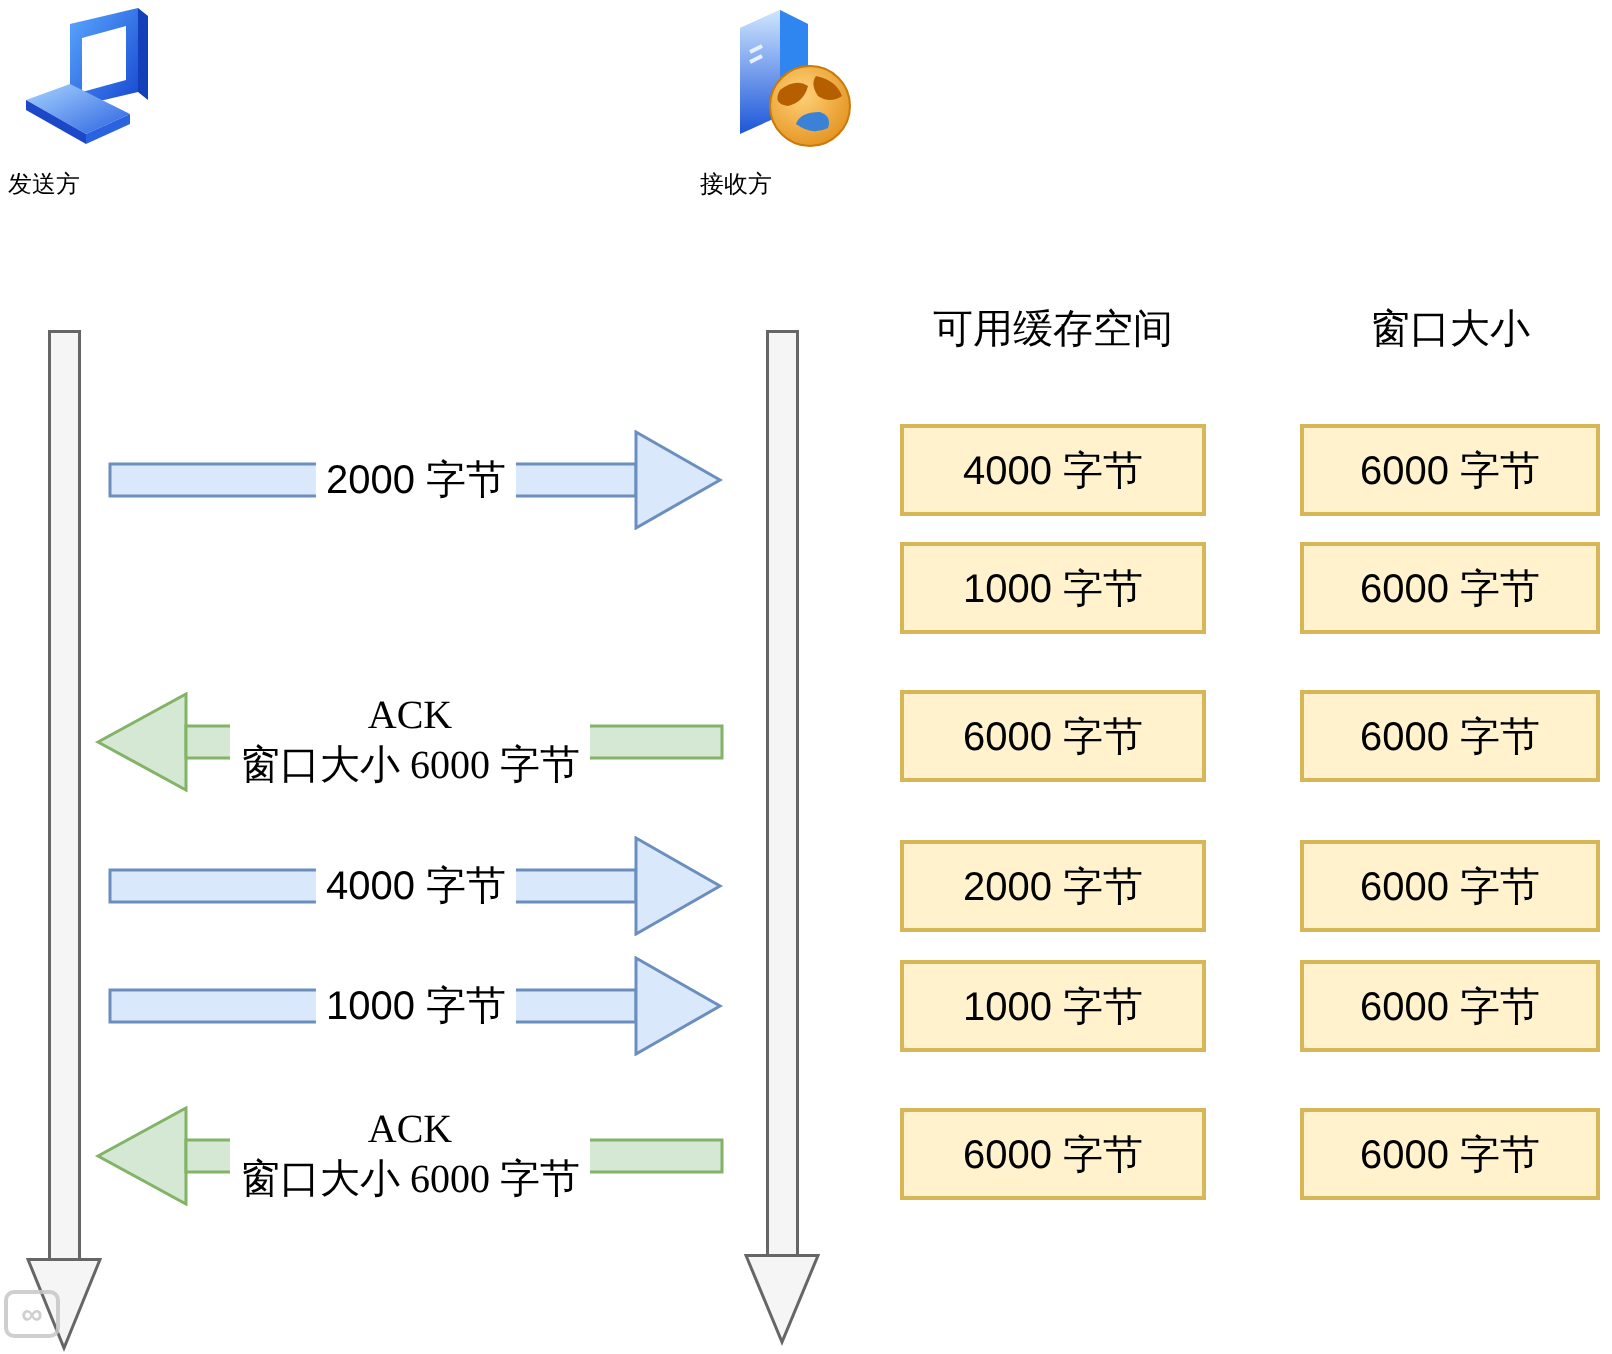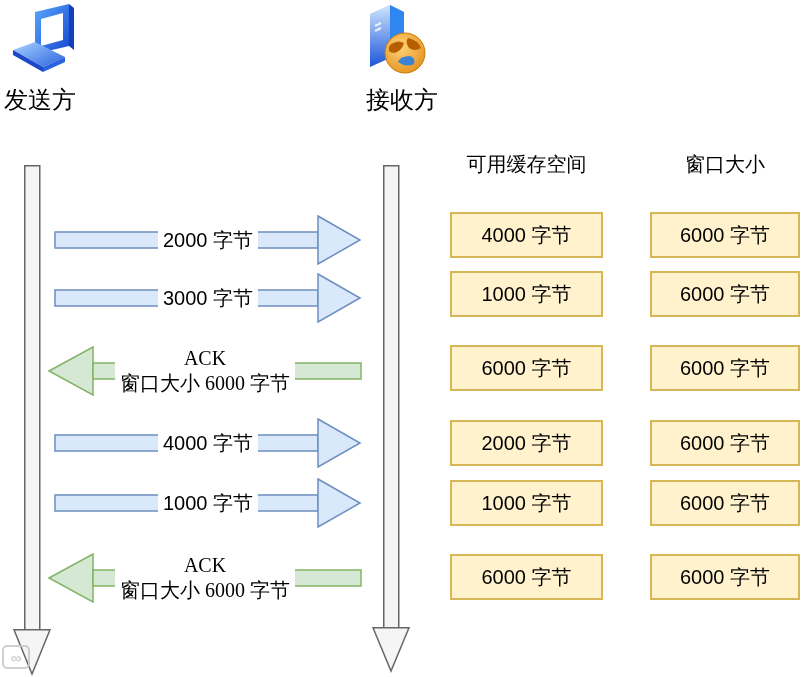--- a/index.html
+++ b/index.html
@@ -1,20 +1,20 @@
 <!DOCTYPE html>
 <html><head>
 <meta charset="utf-8">
 <style>
   html, body { margin:0; padding:0; background:#ffffff; }
   body { font-family: "Liberation Sans", "DejaVu Sans", sans-serif; color:#000; }
   .canvas { position:relative; width:806px; height:677px; background:#fff; overflow:hidden; }
   .abs { position:absolute; }
 
-  .actor-label { position:absolute; font-size:24px; color:#000; white-space:nowrap; }
+  .actor-label { position:absolute; font-size:12px; color:#000; white-space:nowrap; }
 
   .col-header { position:absolute; top:151px; font-size:20px; text-align:center; white-space:nowrap; }
   .col-header.buffer { left:450px; width:153px; }
   .col-header.window { left:650px; width:150px; }
 
   .value-box {
     position:absolute; width:153px; height:46px; box-sizing:border-box;
     background:#fff2cc; border:2px solid #d6b656;
     display:flex; align-items:center; justify-content:center;
     font-size:20px; white-space:nowrap;
@@ -87,21 +87,21 @@
     <polygon points="24,14 44,5 44,58 24,67" fill="url(#srvFront)"></polygon>
     <polygon points="44,5 58,12 58,65 44,58" fill="#2f86f0"></polygon>
     <line x1="29" y1="26" x2="35" y2="23" stroke="#e8f2ff" stroke-width="2"></line>
     <line x1="29" y1="31" x2="35" y2="28" stroke="#e8f2ff" stroke-width="2"></line>
     <circle cx="59" cy="53" r="20" fill="url(#globe)" stroke="#c97a08" stroke-width="1"></circle>
     <path d="M44,45 q8,-6 14,-2 q-2,8 -10,10 q-8,-1 -4,-8 z" fill="#b55f00"></path>
     <path d="M62,38 q10,2 13,10 q-6,4 -12,0 q-4,-6 -1,-10 z" fill="#b55f00"></path>
     <path d="M52,62 q8,6 16,2 q2,-6 -4,-8 q-10,0 -12,6 z" fill="#3b82d6"></path>
   </svg>
 
-  <div class="actor-label" style="left:366px; top:84px;">接收方</div>
+  <div class="actor-label" style="left:350px; top:84px;">接收方</div>
 
   <svg class="abs" style="left:13px; top:165px;" width="38" height="512">
     <rect x="11.75" y="0.75" width="15" height="464" fill="#f5f5f5" stroke="#666666" stroke-width="1.5"></rect>
     <polygon points="1,464.75 37,464.75 19,509" fill="#f5f5f5" stroke="#666666" stroke-width="1.5"></polygon>
   </svg>
 
   <svg class="abs" style="left:372px; top:165px;" width="38" height="508">
     <rect x="11.75" y="0.75" width="15" height="462" fill="#f5f5f5" stroke="#666666" stroke-width="1.5"></rect>
     <polygon points="1,462.75 37,462.75 19,506" fill="#f5f5f5" stroke="#666666" stroke-width="1.5"></polygon>
   </svg>
@@ -110,27 +110,20 @@
   <div class="col-header window">窗口大小</div>
 
   <div class="msg data" style="top:215px;">
     <svg width="308" height="50">
       <rect x="1" y="17" width="263" height="16" fill="#dae8fc" stroke="#6c8ebf" stroke-width="1.5"></rect>
       <polygon points="264,1 306,25 264,49" fill="#dae8fc" stroke="#6c8ebf" stroke-width="1.5"></polygon>
     </svg>
     <div class="msg-label">2000 字节</div>
   </div>
 
-  <div class="msg data" style="top:273px;">
-    <svg width="308" height="50">
-      <rect x="1" y="17" width="263" height="16" fill="#dae8fc" stroke="#6c8ebf" stroke-width="1.5"></rect>
-      <polygon points="264,1 306,25 264,49" fill="#dae8fc" stroke="#6c8ebf" stroke-width="1.5"></polygon>
-    </svg>
-    <div class="msg-label">3000 字节</div>
-  </div>
 
   <div class="msg ack" style="top:346px;">
     <svg width="316" height="50">
       <polygon points="2,25 46,1 46,49" fill="#d5e8d4" stroke="#82b366" stroke-width="1.5"></polygon>
       <rect x="46" y="17" width="268" height="16" fill="#d5e8d4" stroke="#82b366" stroke-width="1.5"></rect>
     </svg>
     <div class="msg-label">
       <span class="line">ACK</span>
       <span class="line">窗口大小 6000 字节</span>
     </div>

